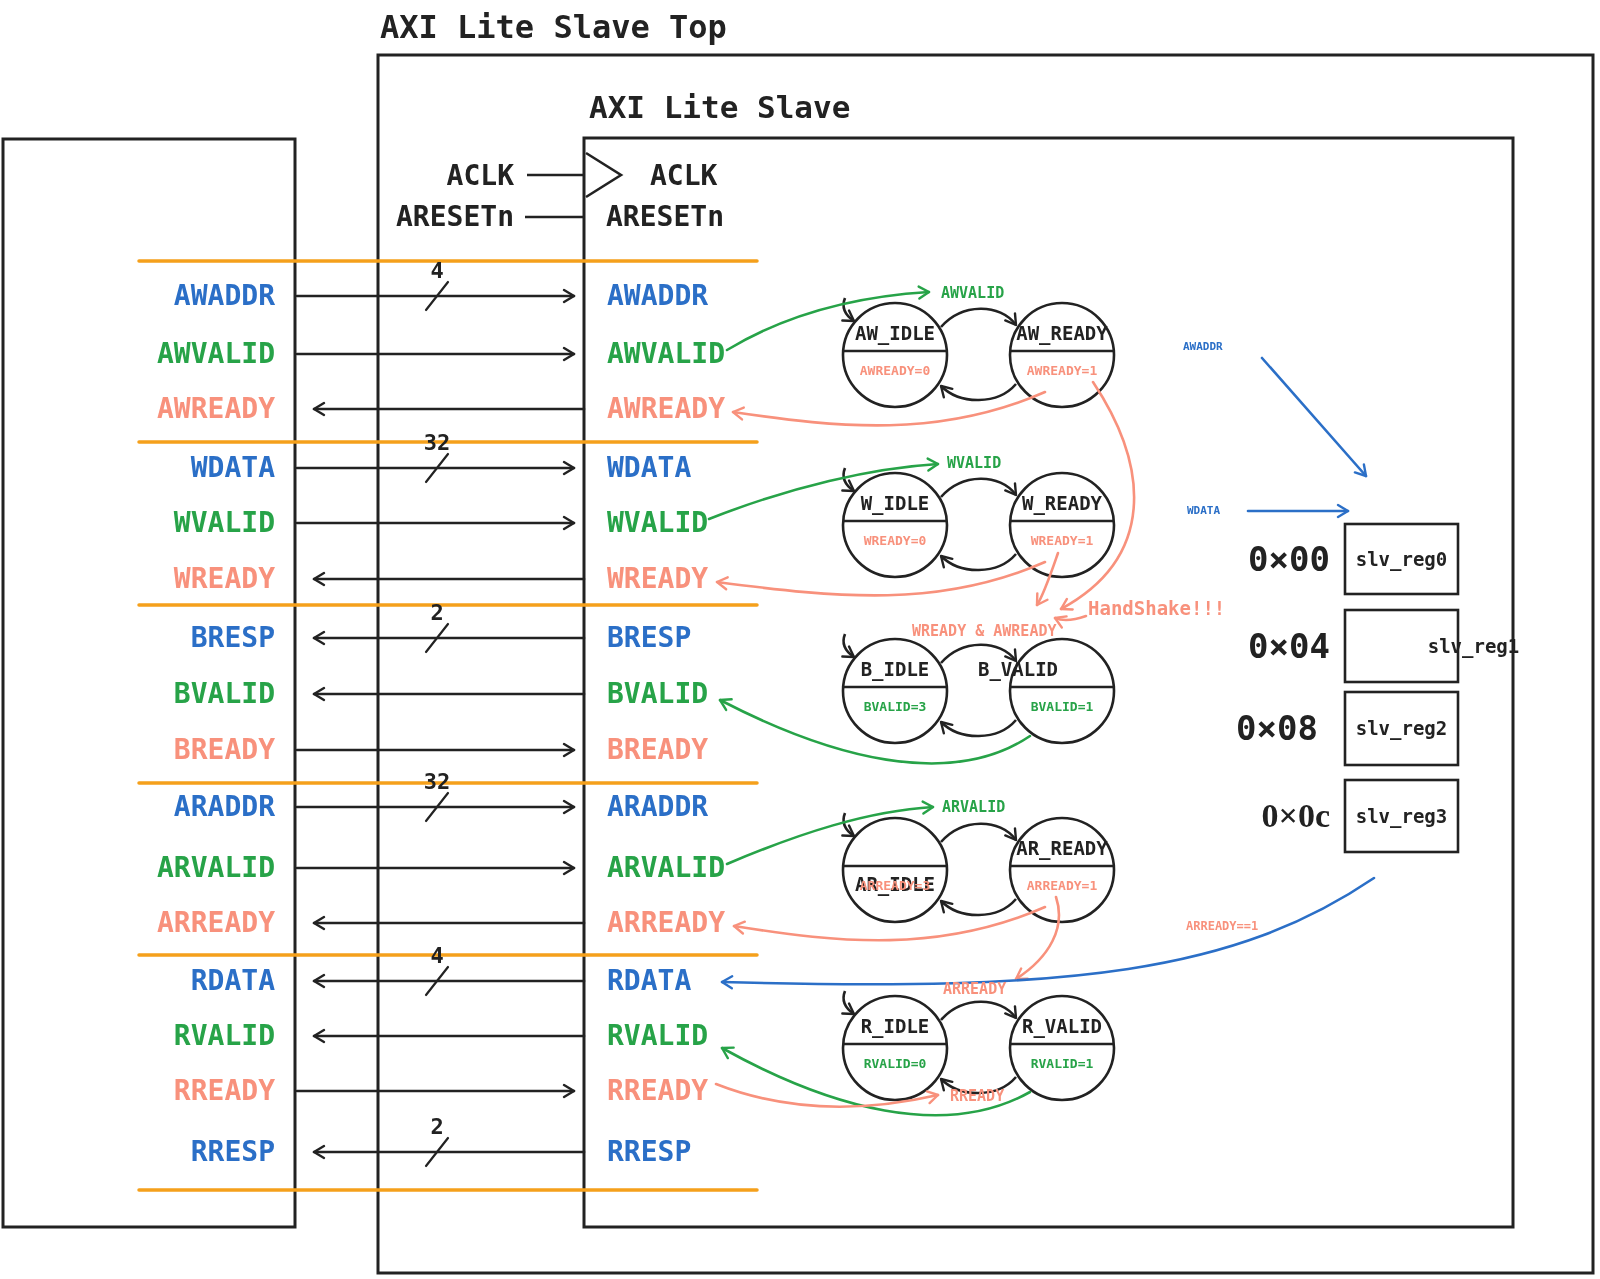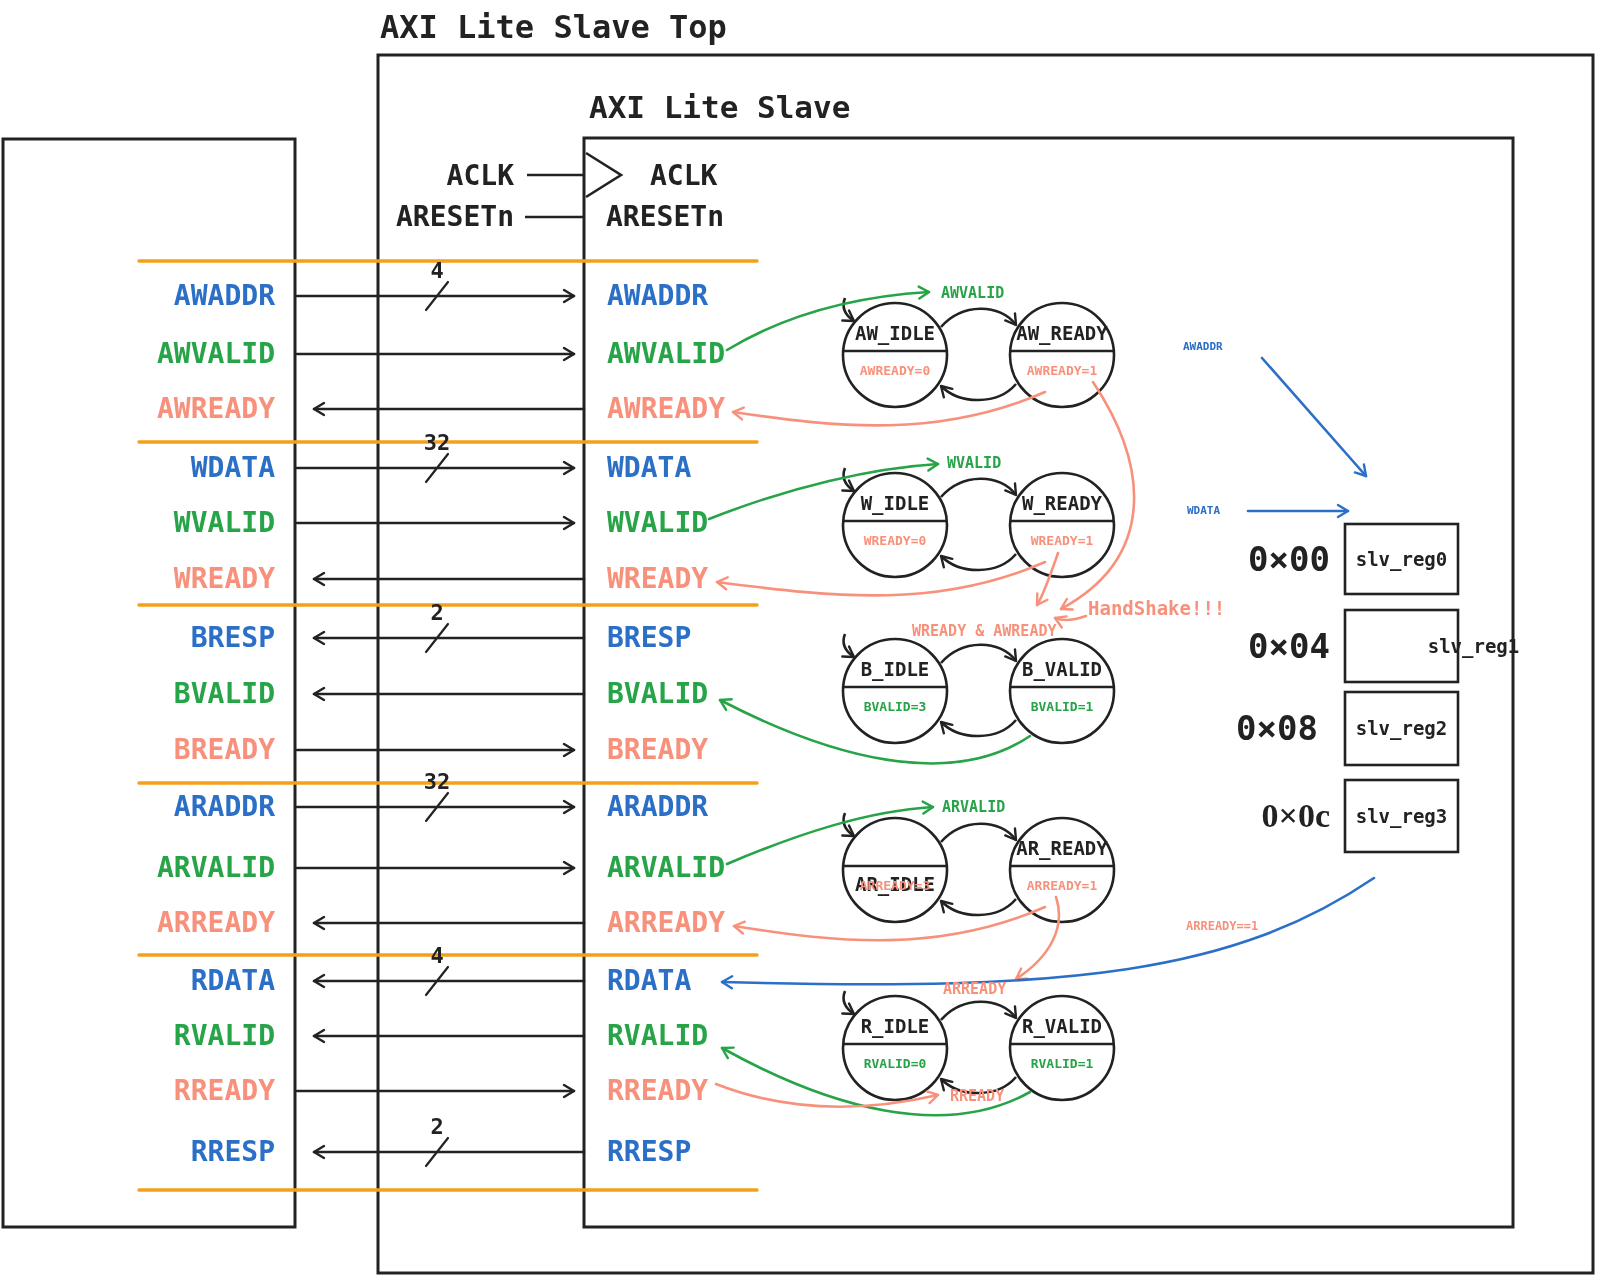--- a/index.html
+++ b/index.html
@@ -230,21 +230,21 @@
   <div class="lbl fsm-out c-salmon" style="left:1005px;top:363px;">AWREADY=1</div>
   <div class="lbl fsm-lbl c-green" style="left:941px;top:284px;">AWVALID</div>
 
   <div class="lbl state" style="left:833px;top:491px;">W_IDLE</div>
   <div class="lbl state" style="left:1000px;top:491px;">W_READY</div>
   <div class="lbl fsm-out c-salmon" style="left:838px;top:533px;">WREADY=0</div>
   <div class="lbl fsm-out c-salmon" style="left:1005px;top:533px;">WREADY=1</div>
   <div class="lbl fsm-lbl c-green" style="left:947px;top:454px;">WVALID</div>
 
   <div class="lbl state" style="left:833px;top:657px;">B_IDLE</div>
-  <div class="lbl state" style="left:1000px;top:657px;">B_VALID</div>
+  <div class="lbl state" style="left:956px;top:657px;">B_VALID</div>
   <div class="lbl fsm-out c-green" style="left:838px;top:699px;">BVALID=3</div>
   <div class="lbl fsm-out c-green" style="left:1005px;top:699px;">BVALID=1</div>
   <div class="lbl fsm-lbl c-salmon" style="left:912px;top:622px;">WREADY &amp; AWREADY</div>
 
   <div class="lbl state" style="left:833px;top:872px;">AR_IDLE</div>
   <div class="lbl state" style="left:1000px;top:836px;">AR_READY</div>
   <div class="lbl fsm-out c-salmon" style="left:838px;top:878px;">ARREADY=3</div>
   <div class="lbl fsm-out c-salmon" style="left:1005px;top:878px;">ARREADY=1</div>
   <div class="lbl fsm-lbl c-green" style="left:942px;top:798px;">ARVALID</div>
 

